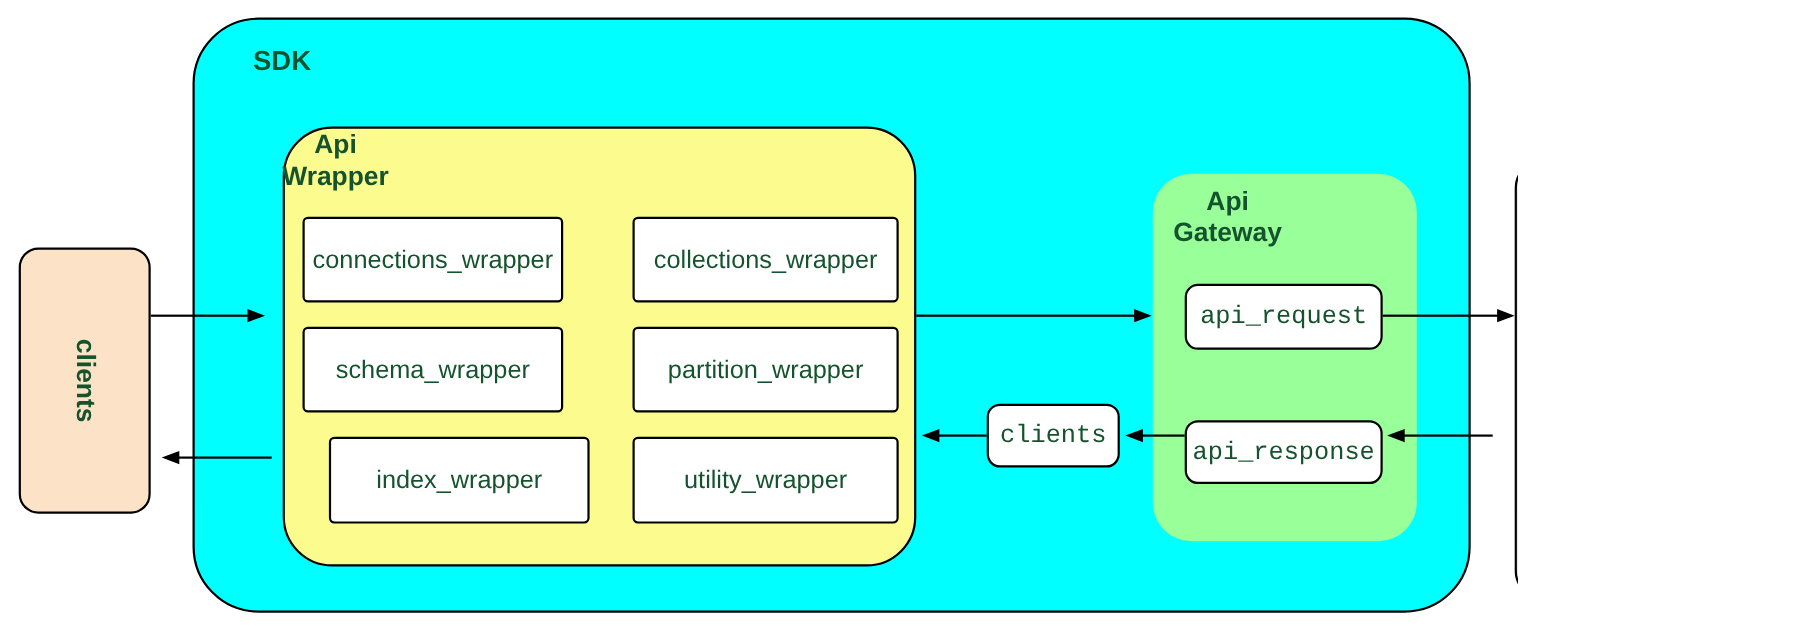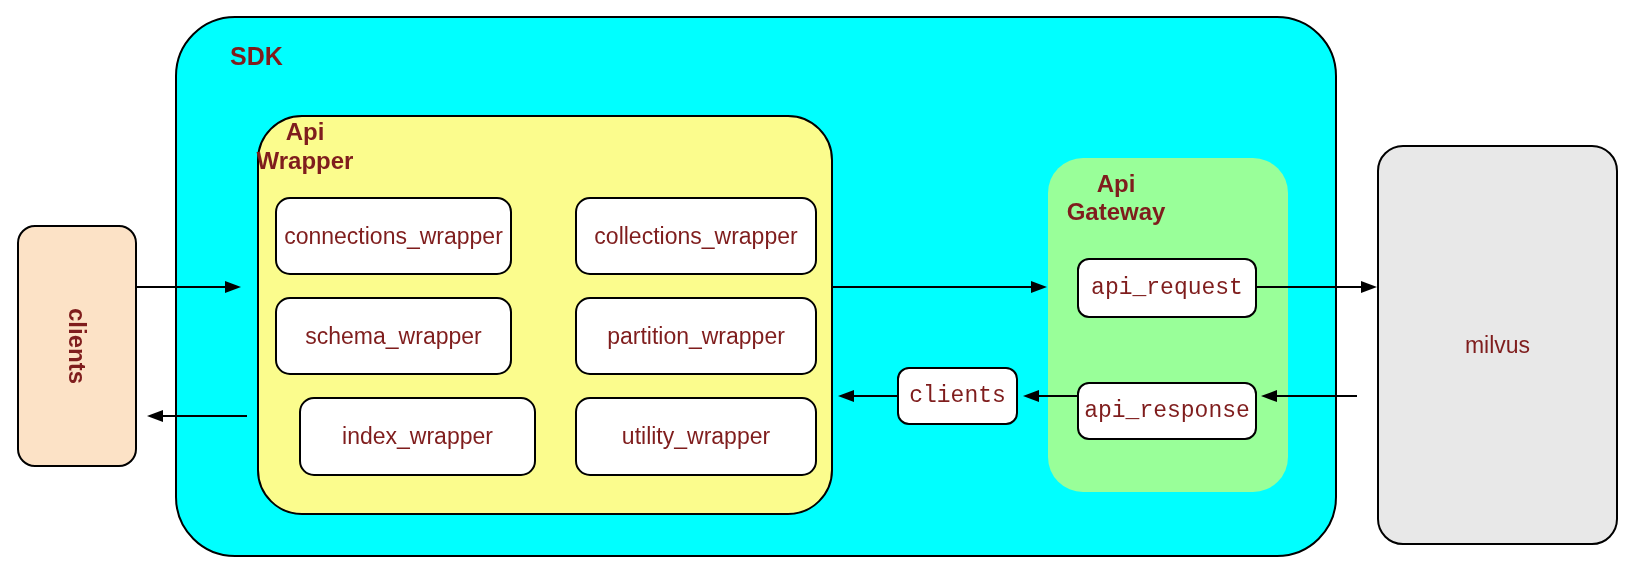--- a/index.html
+++ b/index.html
@@ -1,27 +1,27 @@
 <!DOCTYPE html>
 <html><head>
 <meta charset="utf-8">
 <style>
   html,body{margin:0;padding:0;background:#fff;}
   .canvas{
-    position:relative;width:1634px;height:574px;overflow:hidden;
-    font-family:"Liberation Sans", sans-serif;color:#7f1d1d;background:#fff;
+    position:relative;width:1380px;height:574px;overflow:hidden;
+    font-family:"Liberation Sans", sans-serif;color:#14532d;background:#fff;
   }
   .node{position:absolute;box-sizing:border-box;border:2px solid #000;}
   .rounded-lg{border-radius:60px;}
   .label-big{font-weight:bold;font-size:25px;}
   .label-med{font-weight:bold;font-size:24px;line-height:29px;text-align:center;}
   .leafbox{
     position:absolute;box-sizing:border-box;border:2px solid #000;background:#fff;
     display:flex;align-items:center;justify-content:center;
-    font-size:23px;border-radius:15px;
+    font-size:23px;border-radius:5px;
   }
   .smallbox{border-radius:12px;font-family:Liberation Mono, monospace;}
   .edge-line{position:absolute;height:2px;background:#000;}
   .head-right{position:absolute;width:0;height:0;
     border-top:6px solid transparent;border-bottom:6px solid transparent;border-left:16px solid #000;}
   .head-left{position:absolute;width:0;height:0;
     border-top:6px solid transparent;border-bottom:6px solid transparent;border-right:16px solid #000;}
   .center-flex{display:flex;align-items:center;justify-content:center;}
 </style>
 </head>

